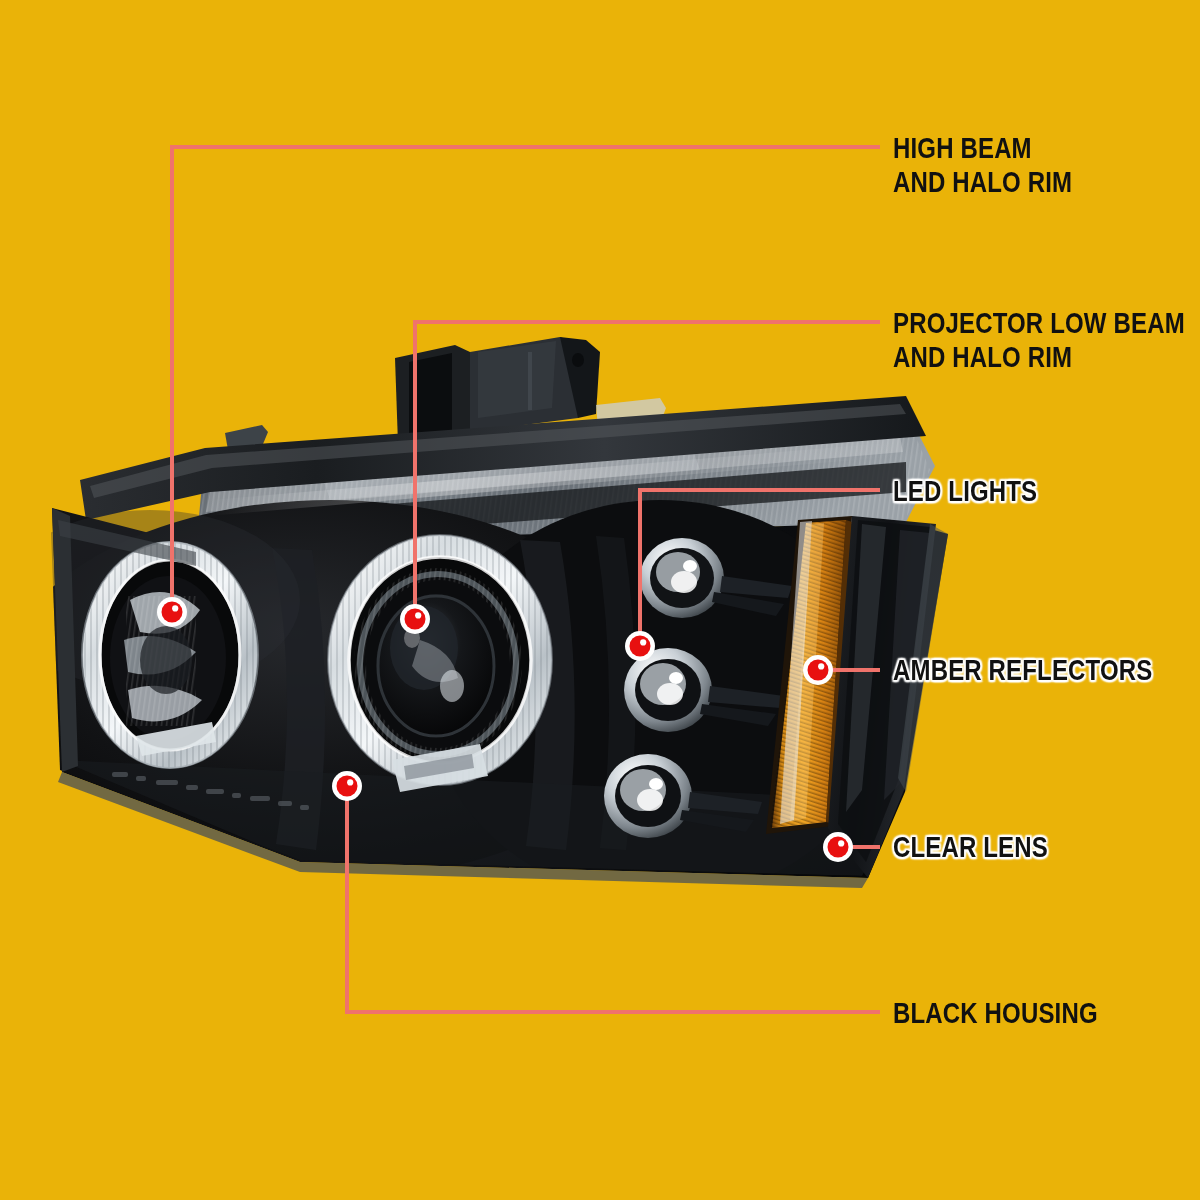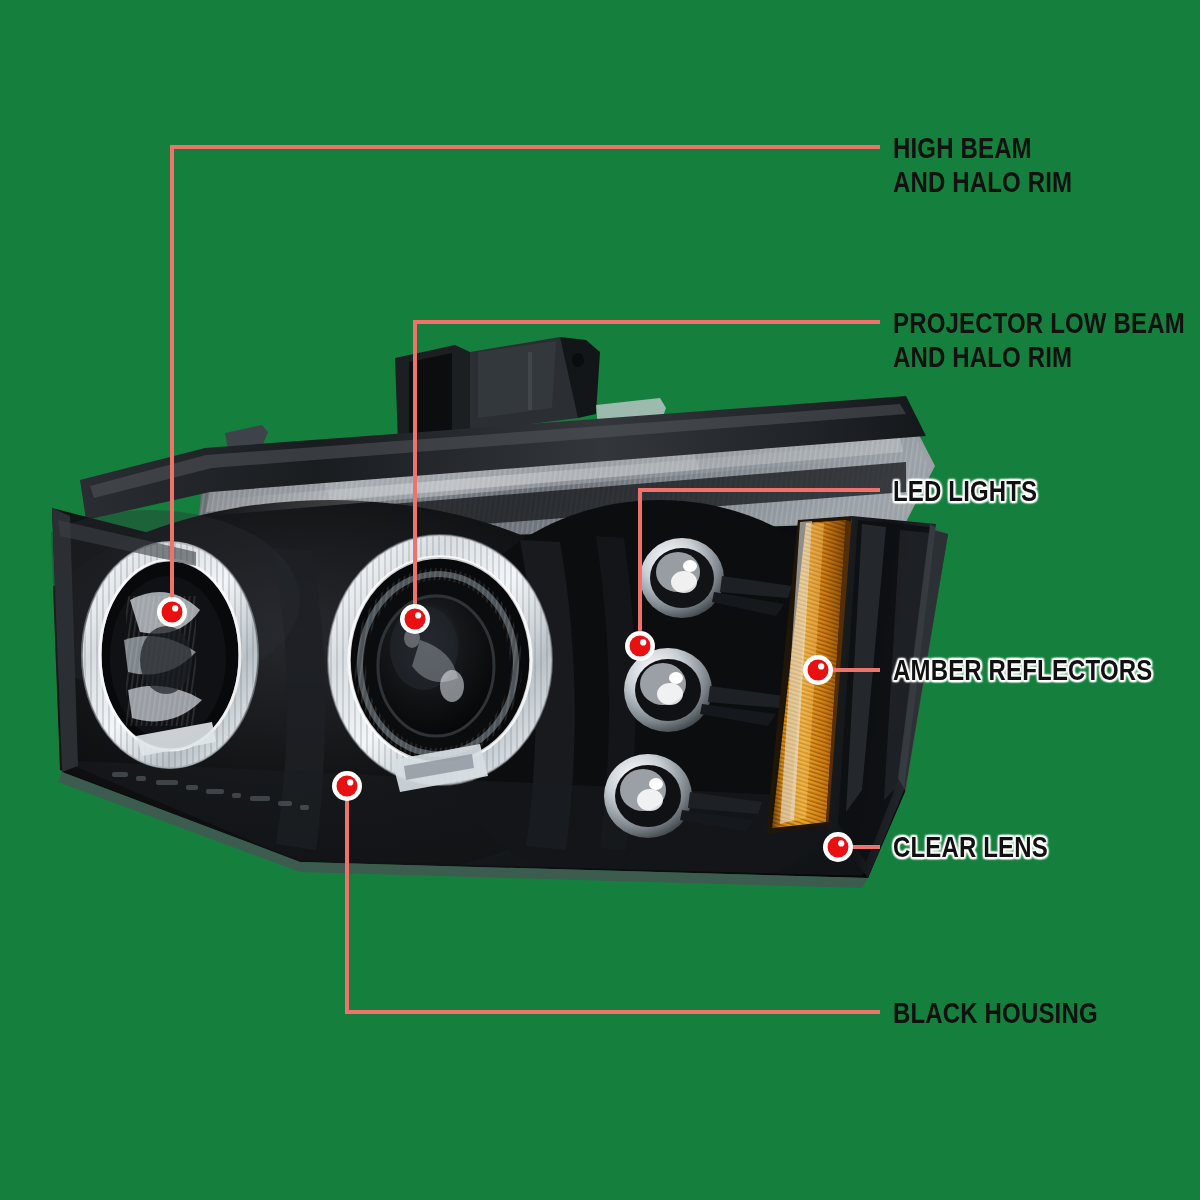--- a/index.html
+++ b/index.html
@@ -1,18 +1,18 @@
 <!DOCTYPE html>
 <html><head>
 <meta charset="utf-8">
 <style>
   html,body{margin:0;padding:0;background:#ffffff;}
   body{width:1200px;height:1200px;overflow:hidden;
        font-family:"Liberation Sans",sans-serif;}
-  #stage{position:relative;width:1200px;height:1200px;background:#15803d;}
+  #stage{position:relative;width:1200px;height:1200px;background:#eab308;}
   #stage svg.layer{position:absolute;left:0;top:0;width:1200px;height:1200px;}
 
   .callout-label{
     position:absolute;
     font-family:"Liberation Sans",sans-serif;
     font-weight:700;
     font-size:30px;
     line-height:34px;
     letter-spacing:0.2px;
     color:#111111;

